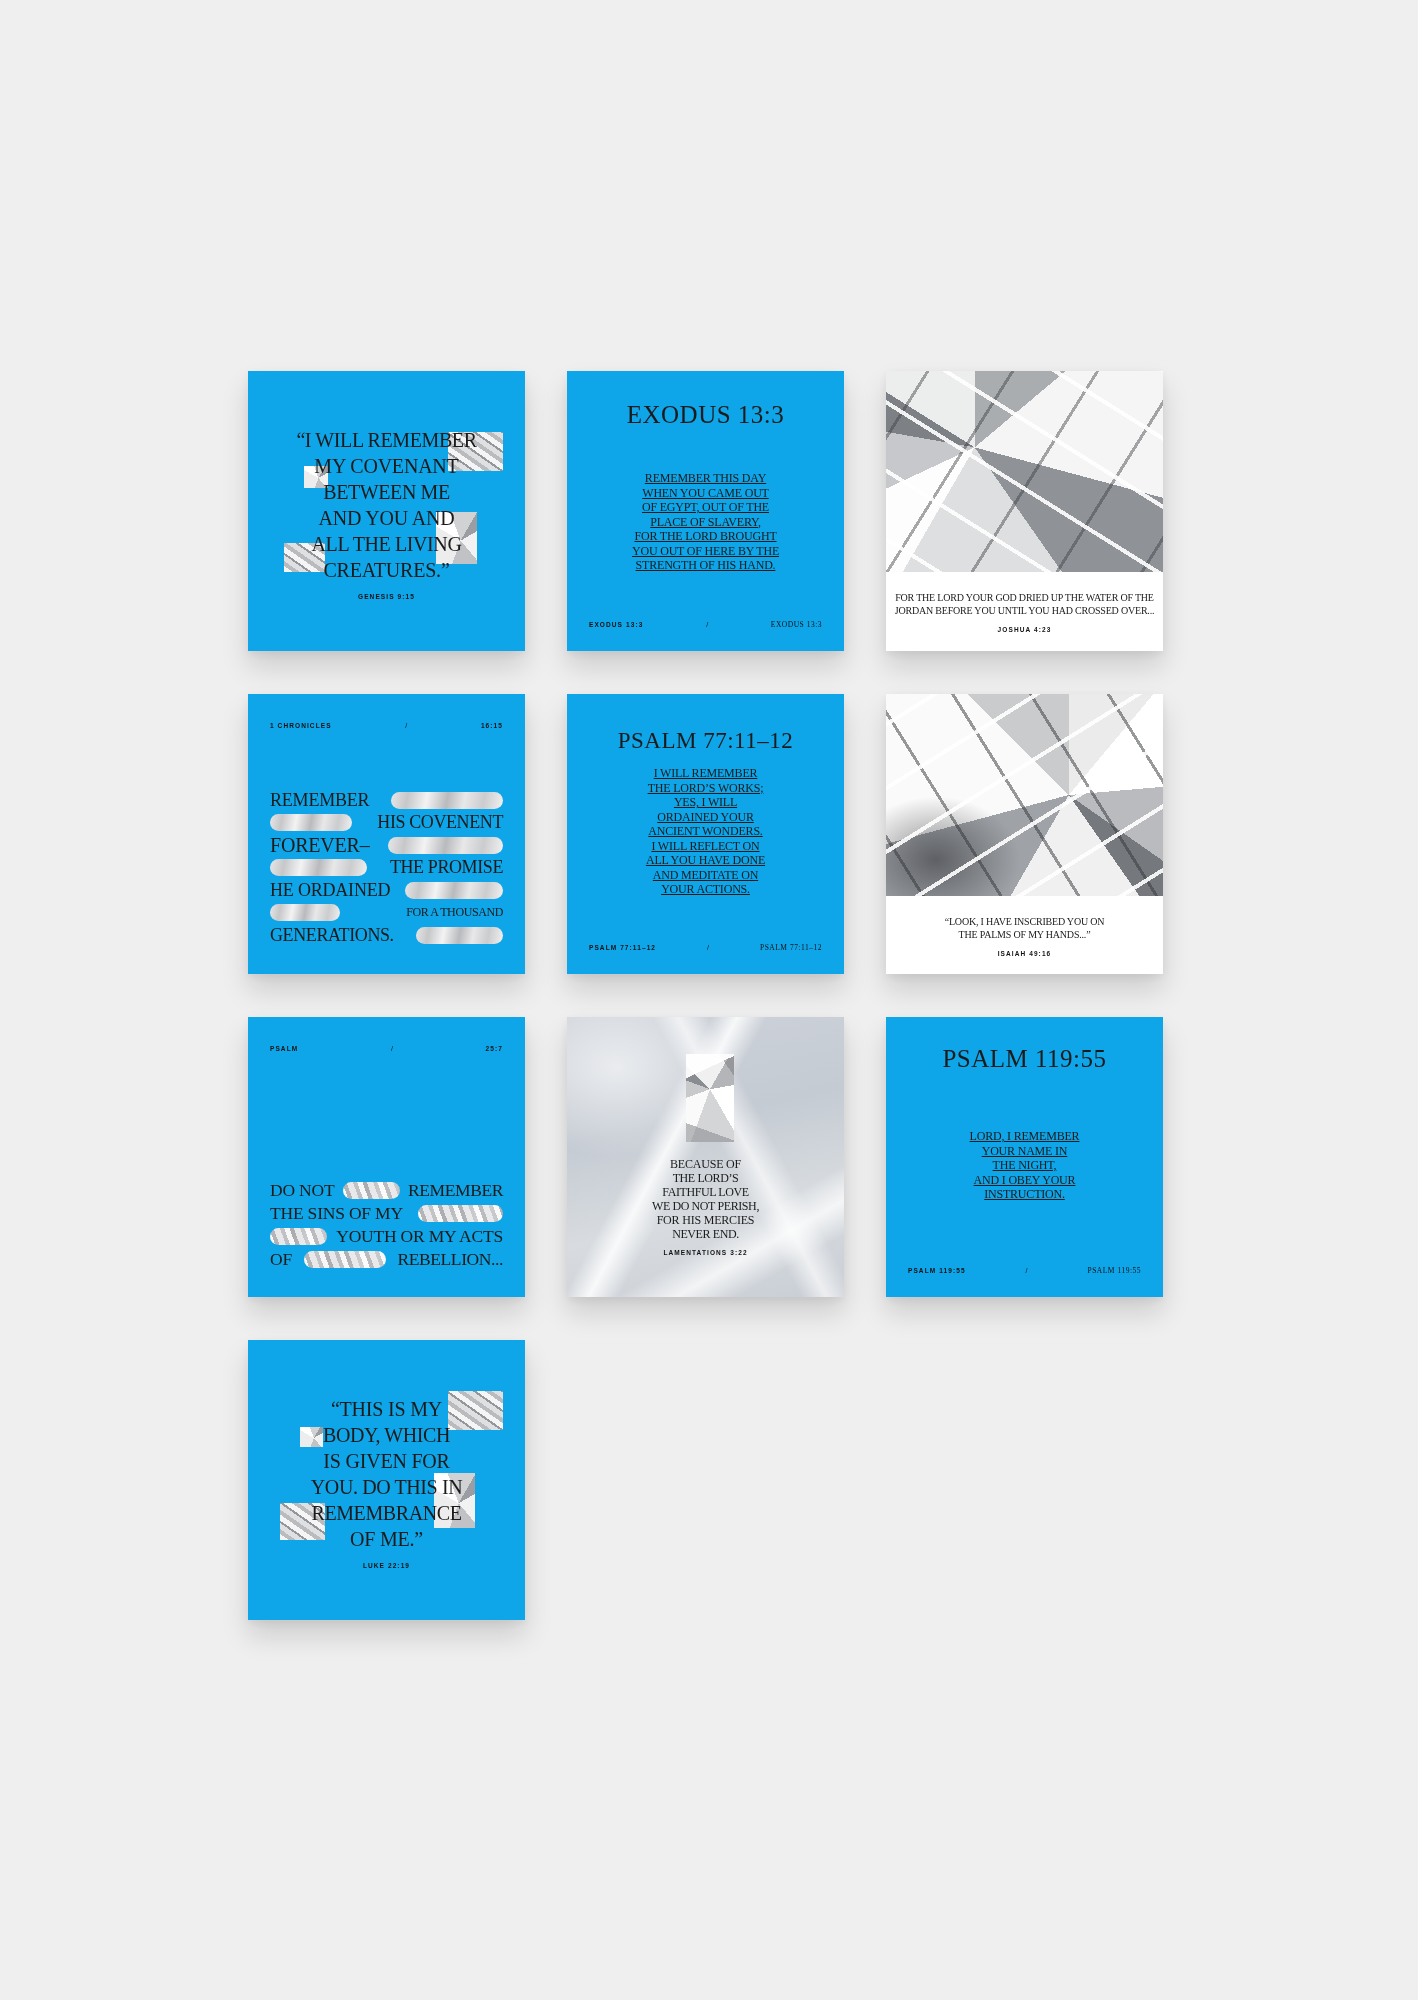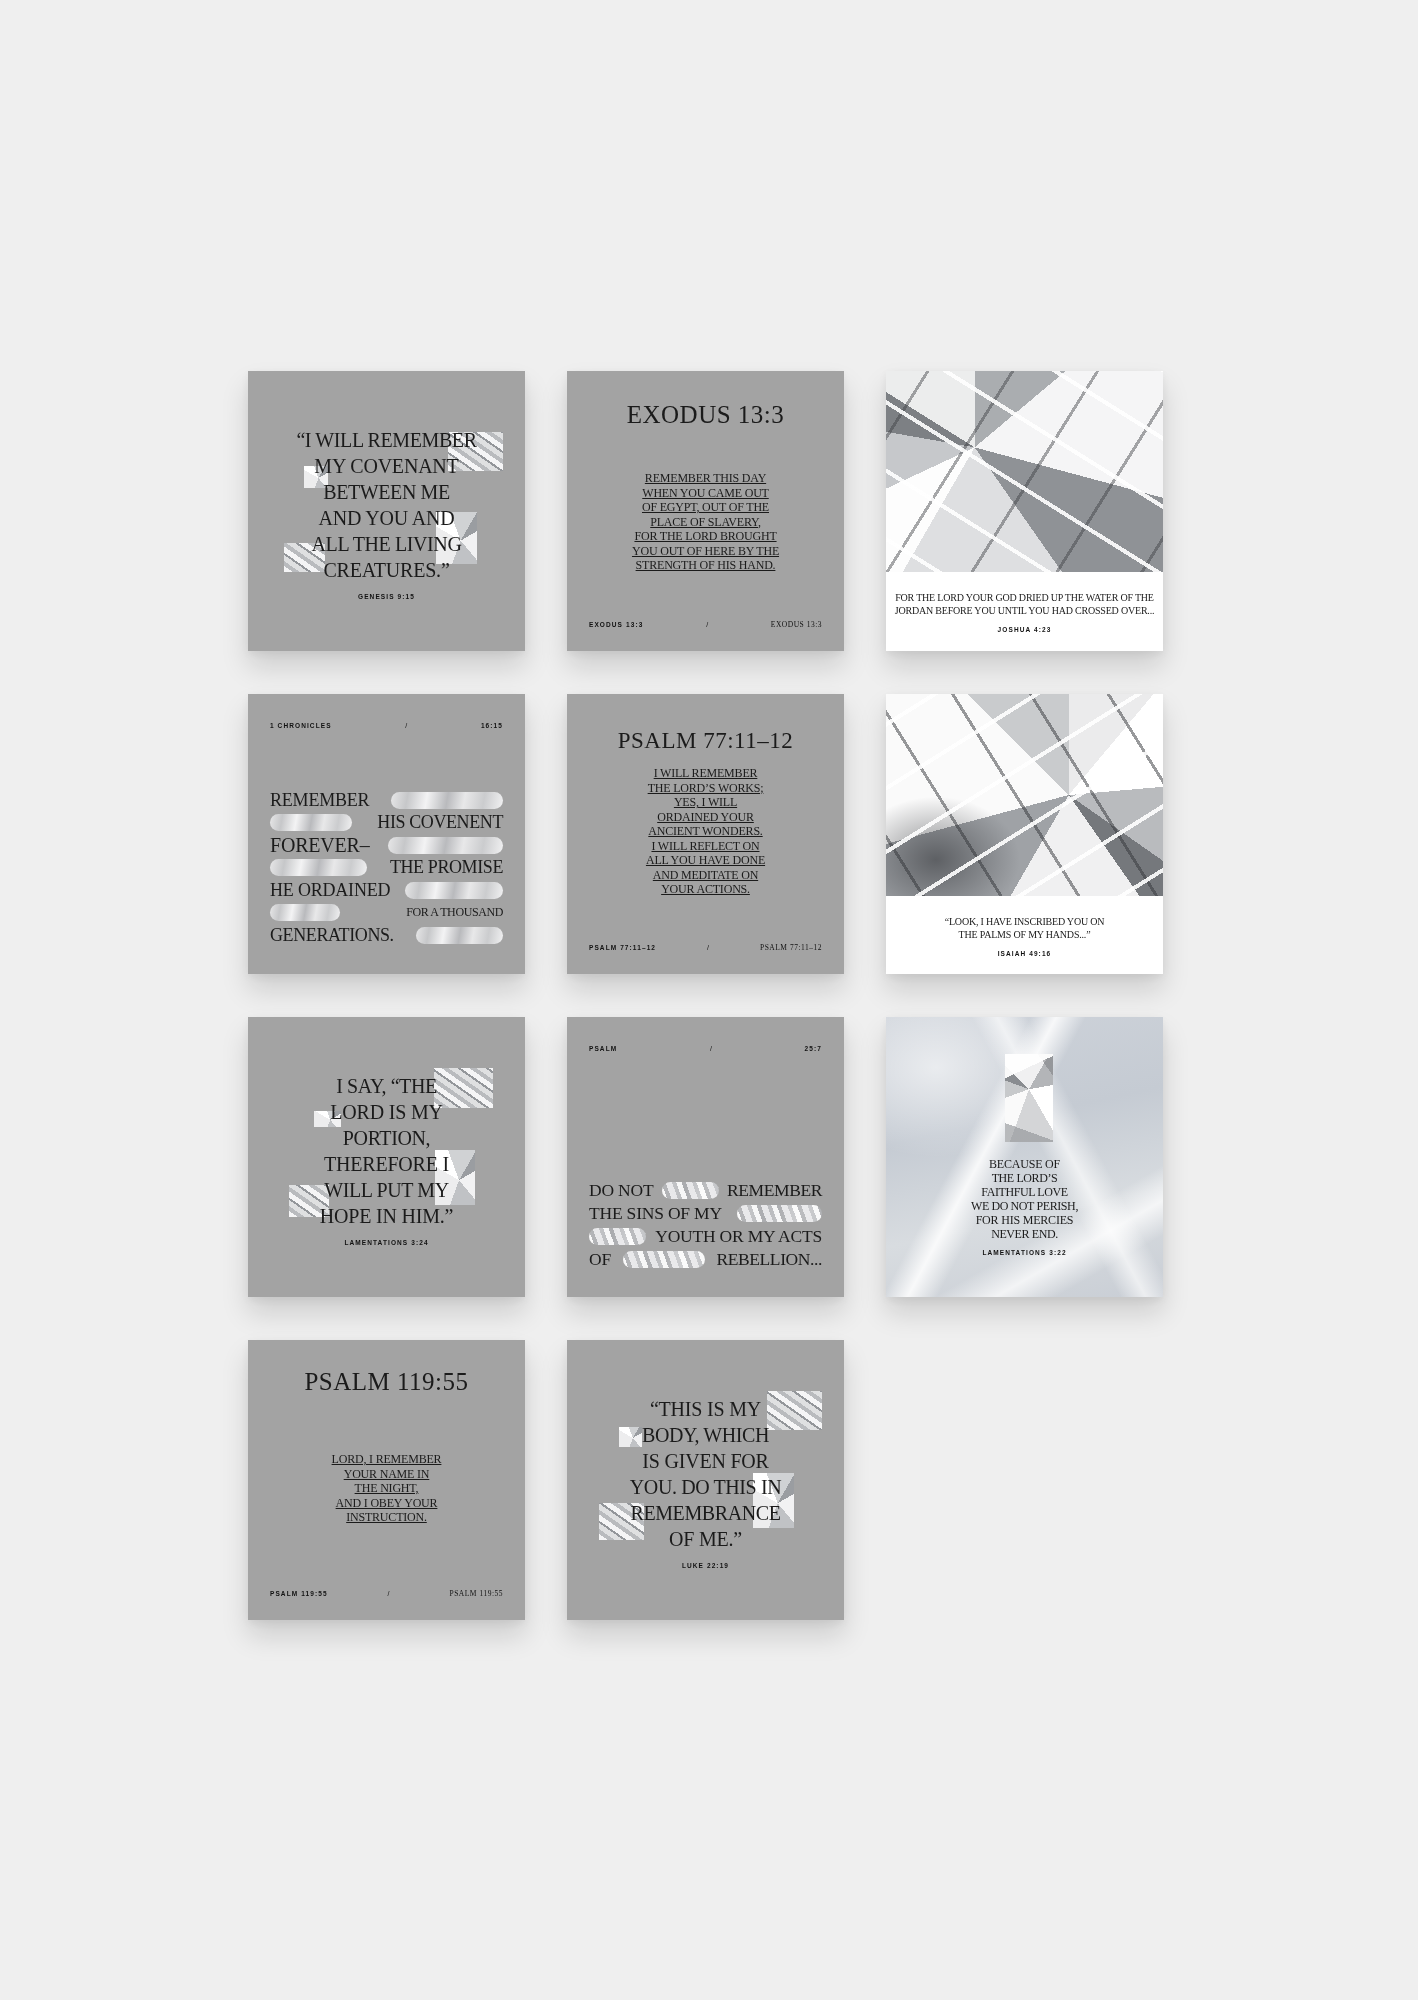--- a/index.html
+++ b/index.html
@@ -8,21 +8,21 @@
     background:#efefef;
     font-family:"Liberation Sans",sans-serif;
     color:#1b1b1b;
   }
   .grid{
     position:absolute;left:248px;top:371px;
     display:grid;grid-template-columns:repeat(3,277px);grid-auto-rows:280px;
     column-gap:42px;row-gap:43px;
   }
   .card{
-    position:relative;width:277px;height:280px;background:#a3a3a3;
+    position:relative;width:277px;height:280px;background:#0ea5e9;
     box-shadow:0 16px 26px rgba(0,0,0,.14),0 3px 8px rgba(0,0,0,.06);
     overflow:hidden;
   }
   .f-serif{font-family:"Liberation Serif",serif;letter-spacing:-0.4px;}
   .f-sans{font-family:Liberation Serif, serif;letter-spacing:-0.2px;}
 
   
   .bigquote{position:absolute;inset:0;z-index:2;display:flex;flex-direction:column;align-items:center;padding-top:56px;text-align:center;}
   .bigquote .ln{font-size:20px;line-height:26px;white-space:nowrap;}
   .ref{margin-top:10px;font-family:"Liberation Sans",sans-serif;font-weight:700;font-size:6.5px;letter-spacing:1.1px;color:#111;}
@@ -206,35 +206,20 @@
 
   <div class="card">
     <div class="photo foil-photo v2" style="height:202px"></div>
     <div class="capband" style="top:202px">
       <div class="ln">“LOOK, I HAVE INSCRIBED YOU ON</div>
       <div class="ln">THE PALMS OF MY HANDS...”</div>
       <div class="ref">ISAIAH 49:16</div>
     </div>
   </div>
 
-  <div class="card">
-    <div class="patch foil-b" style="left:186px;top:51px;width:59px;height:40px"></div>
-    <div class="patch foil-c" style="left:66px;top:94px;width:27px;height:16px"></div>
-    <div class="patch foil-c" style="left:187px;top:133px;width:40px;height:55px"></div>
-    <div class="patch foil-b" style="left:41px;top:168px;width:40px;height:32px"></div>
-    <div class="bigquote">
-      <div class="ln f-serif">I SAY, “THE</div>
-      <div class="ln f-sans">LORD IS MY</div>
-      <div class="ln f-serif">PORTION,</div>
-      <div class="ln f-sans">THEREFORE I</div>
-      <div class="ln f-serif">WILL PUT MY</div>
-      <div class="ln f-sans">HOPE IN HIM.”</div>
-      <div class="ref">LAMENTATIONS 3:24</div>
-    </div>
-  </div>
 
   <div class="card">
     <div class="metaRow" style="top:28px">
       <span class="meta">PSALM</span>
       <span class="sep">/</span>
       <span class="meta">25:7</span>
     </div>
     <div class="redact" style="bottom:26px">
       <div class="rrow" style="height:23px">
           <span class="w f-sans" style="font-size:17.5px">DO NOT</span>

